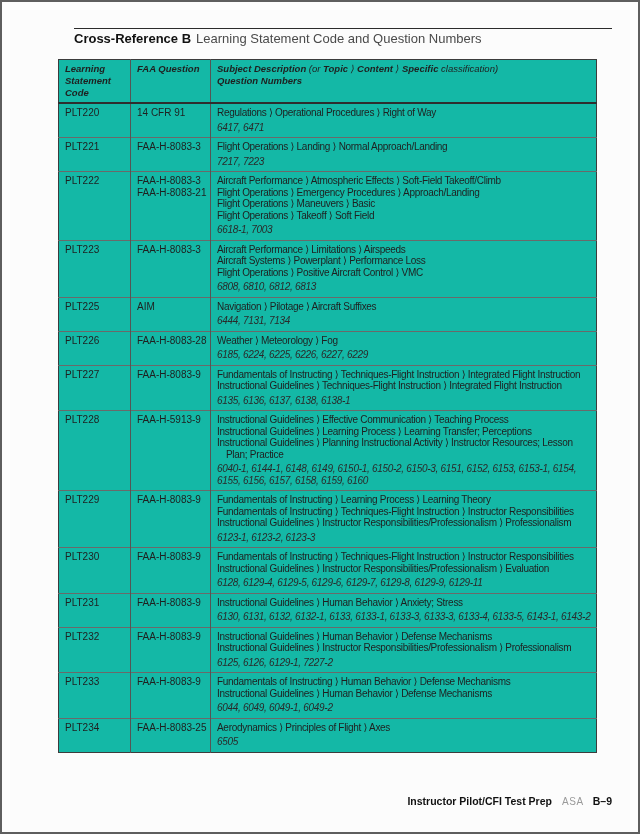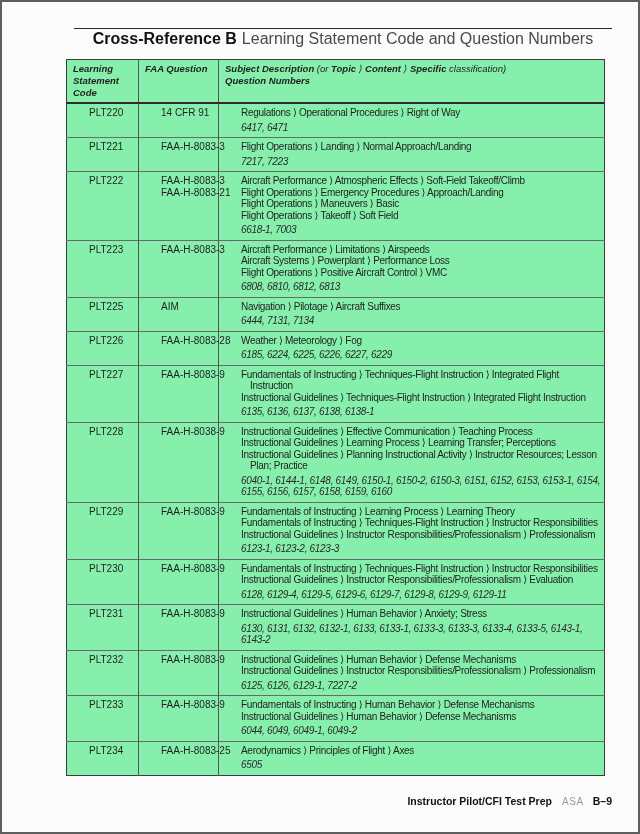--- a/index.html
+++ b/index.html
@@ -11,48 +11,48 @@
     border:2px solid #5e5e5e;
     font-family:"Liberation Sans","DejaVu Sans",sans-serif;
     color:#1f1f1f;
     overflow:hidden;
   }
   
   .running-head{
     position:absolute;top:26px;left:72px;width:538px;
     border-top:1.3px solid #2b2b2b;
     padding-top:4px;
-    text-align:center;
-    font-size:16px;line-height:12px;
+    text-align:left;
+    font-size:13px;line-height:12px;
     white-space:nowrap;
   }
   .rh-title{font-weight:bold;color:#111;}
   .rh-sub{color:#4a4a4a;margin-left:5px;}
   
   table.xref{
-    position:absolute;top:57px;left:64px;width:538px;
+    position:absolute;top:57px;left:56px;width:538px;
     border-collapse:collapse;table-layout:fixed;
-    background:#86efac;
+    background:#14b8a6;
   }
   table.xref{border:1.4px solid #3c3c3c;}
   col.c1{width:72px;}col.c2{width:80px;}col.c3{width:386px;}
   .xref th{
     font-size:9.5px;line-height:12px;
     font-style:italic;font-weight:bold;
     text-align:left;vertical-align:top;
     padding:3px 3px 3px 6px;
     border-bottom:2.4px solid #2e2e2e;
     border-right:1px solid #555;
   }
   .xref th:last-child{border-right:none;}
   .xref th .reg{font-weight:normal;}
   .xref td{
     font-size:10px;line-height:11.5px;
     vertical-align:top;
-    padding:3px 3px 4px 22px;
+    padding:3px 3px 4px 6px;
     border-top:1px solid #6a6a6a;
     border-right:1px solid #555;
   }
   .xref td:last-child{border-right:none;}
   .desc{letter-spacing:-0.3px;}
   .subj{padding-left:9px;text-indent:-9px;}
   .refline,.codeline{white-space:nowrap;}
   .nums{margin-top:3px;font-style:italic;color:#2a2a2a;}
   
   .footer{
@@ -205,21 +205,21 @@
             </div>
       <div class="nums">6135, 6136, 6137, 6138, 6138-1</div>
     </td>
   </tr>
 
   <tr class="xrow">
     <td class="code">
             <div class="codeline">PLT228</div>
           </td>
     <td class="ref">
-            <div class="refline">FAA-H-8038-9</div>
+            <div class="refline">FAA-H-5913-9</div>
           </td>
     <td class="desc">
       <div class="subjects">
               <div class="subj">Instructional Guidelines ⟩ Effective Communication ⟩ Teaching Process</div>
               <div class="subj">Instructional Guidelines ⟩ Learning Process ⟩ Learning Transfer; Perceptions</div>
               <div class="subj">Instructional Guidelines ⟩ Planning Instructional Activity ⟩ Instructor Resources; Lesson Plan; Practice</div>
             </div>
       <div class="nums">6040-1, 6144-1, 6148, 6149, 6150-1, 6150-2, 6150-3, 6151, 6152, 6153, 6153-1, 6154, 6155, 6156, 6157, 6158, 6159, 6160</div>
     </td>
   </tr>

